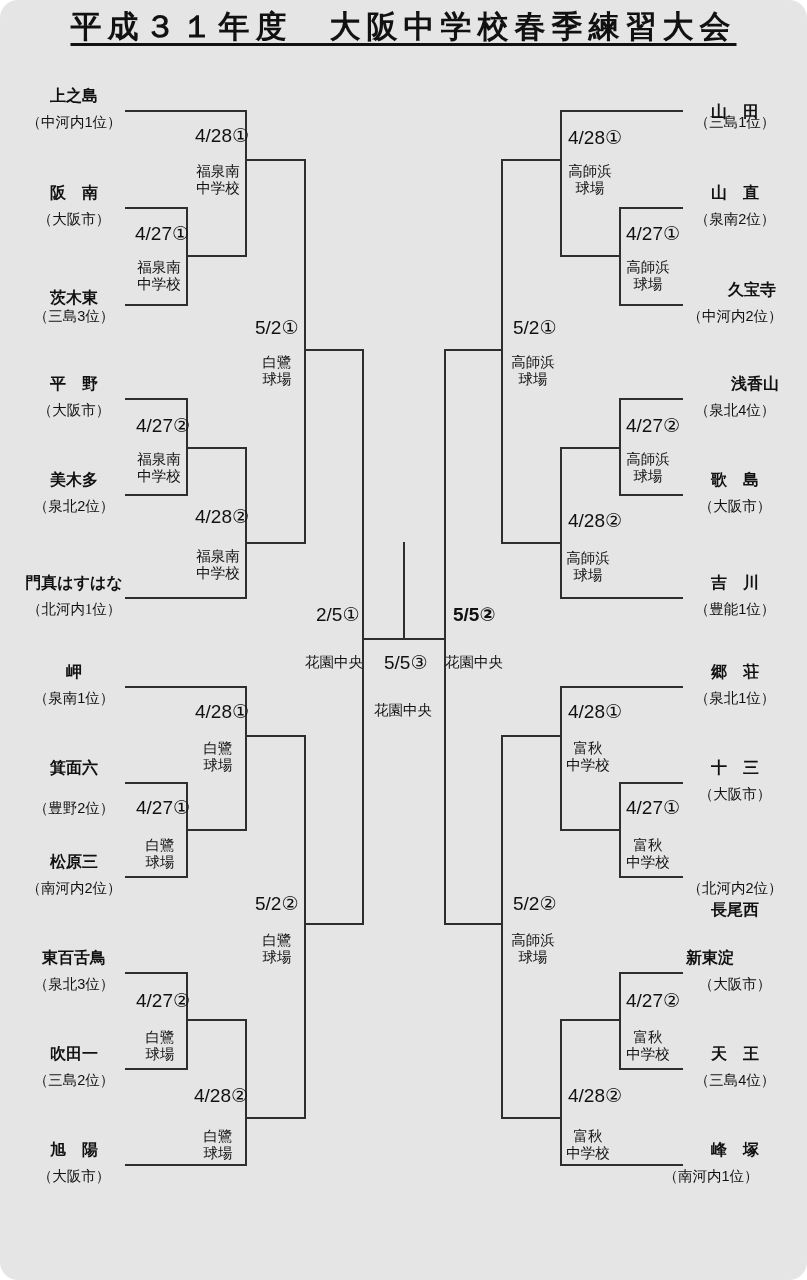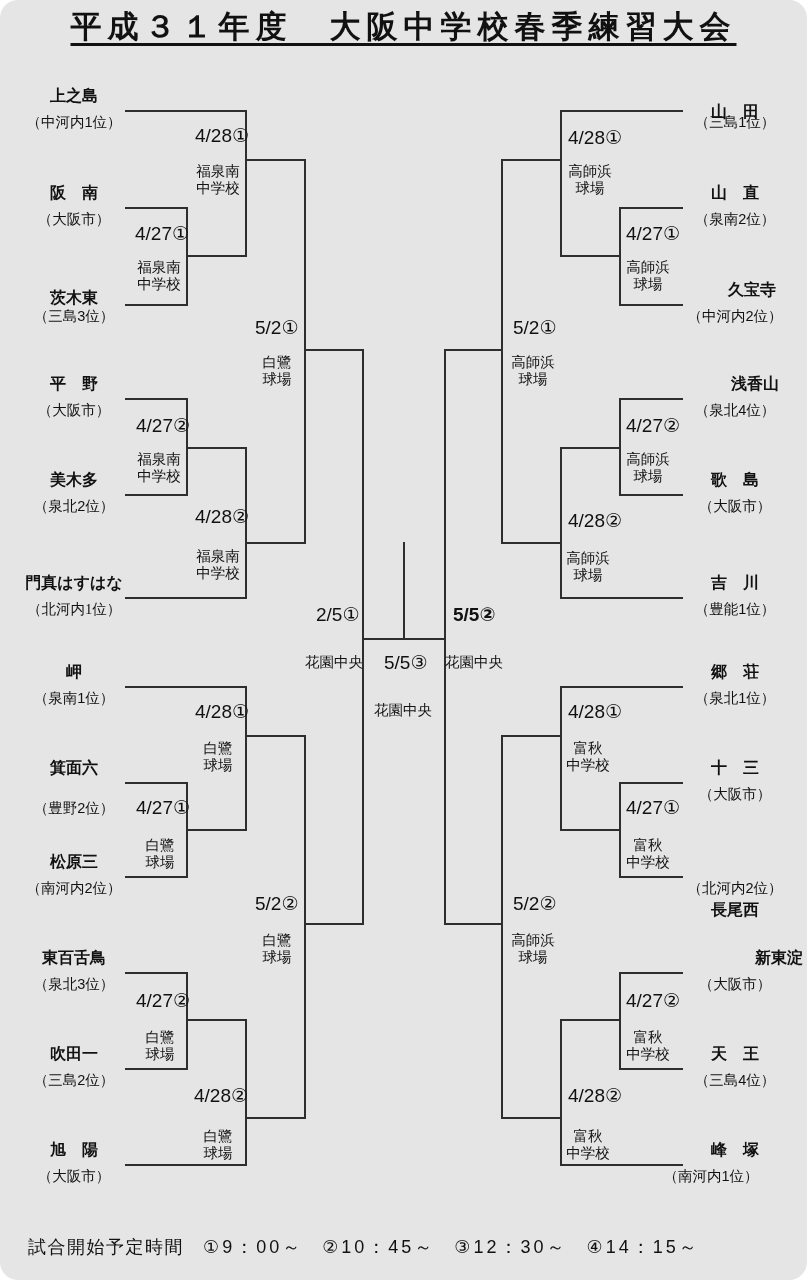--- a/index.html
+++ b/index.html
@@ -132,21 +132,21 @@
       <div class="tname" style="left: 663px; top: 466px;">歌　島</div>
       <div class="trank" style="left: 663px; top: 498px;">（大阪市）</div>
       <div class="tname" style="left: 663px; top: 569px;">吉　川</div>
       <div class="trank" style="left: 663px; top: 601px;">（豊能1位）</div>
       <div class="tname" style="left: 663px; top: 658px;">郷　荘</div>
       <div class="trank" style="left: 663px; top: 690px;">（泉北1位）</div>
       <div class="tname" style="left: 663px; top: 754px;">十　三</div>
       <div class="trank" style="left: 663px; top: 786px;">（大阪市）</div>
       <div class="tname" style="left: 663px; top: 896px;">長尾西</div>
       <div class="trank" style="left: 663px; top: 880px;">（北河内2位）</div>
-      <div class="tname" style="left: 659px; top: 944px; text-align: right;">新東淀</div>
+      <div class="tname" style="left: 638px; top: 944px;">新東淀</div>
       <div class="trank" style="left: 663px; top: 976px;">（大阪市）</div>
       <div class="tname" style="left: 663px; top: 1040px;">天　王</div>
       <div class="trank" style="left: 663px; top: 1072px;">（三島4位）</div>
       <div class="tname" style="left: 663px; top: 1136px;">峰　塚</div>
       <div class="trank" style="left: 639px; top: 1168px;">（南河内1位）</div>
       <div class="mdate" style="left: 195px; top: 128px;">4/28①</div>
       <div class="mvenue" style="left: 168px; top: 163px;">福泉南
 中学校</div>
       <div class="mdate" style="left: 135px; top: 226px;">4/27①</div>
       <div class="mvenue" style="left: 109px; top: 259px;">福泉南
@@ -205,20 +205,13 @@
       <div class="mdate" style="left: 513px; top: 896px;">5/2②</div>
       <div class="mvenue" style="left: 483px; top: 932px;">高師浜
 球場</div>
       <div class="mdate" style="left: 626px; top: 993px;">4/27②</div>
       <div class="mvenue" style="left: 598px; top: 1029px;">富秋
 中学校</div>
       <div class="mdate" style="left: 568px; top: 1088px;">4/28②</div>
       <div class="mvenue" style="left: 538px; top: 1128px;">富秋
 中学校</div>
     </div>
-  <div class="footer">
-    <span class="f-label">試合開始予定時間</span>
-    <span class="f-time">①9：00～</span>
-    <span class="f-time">②10：45～</span>
-    <span class="f-time">③12：30～</span>
-    <span class="f-time">④14：15～</span>
-  </div>
 </div>
 
 </body></html>

